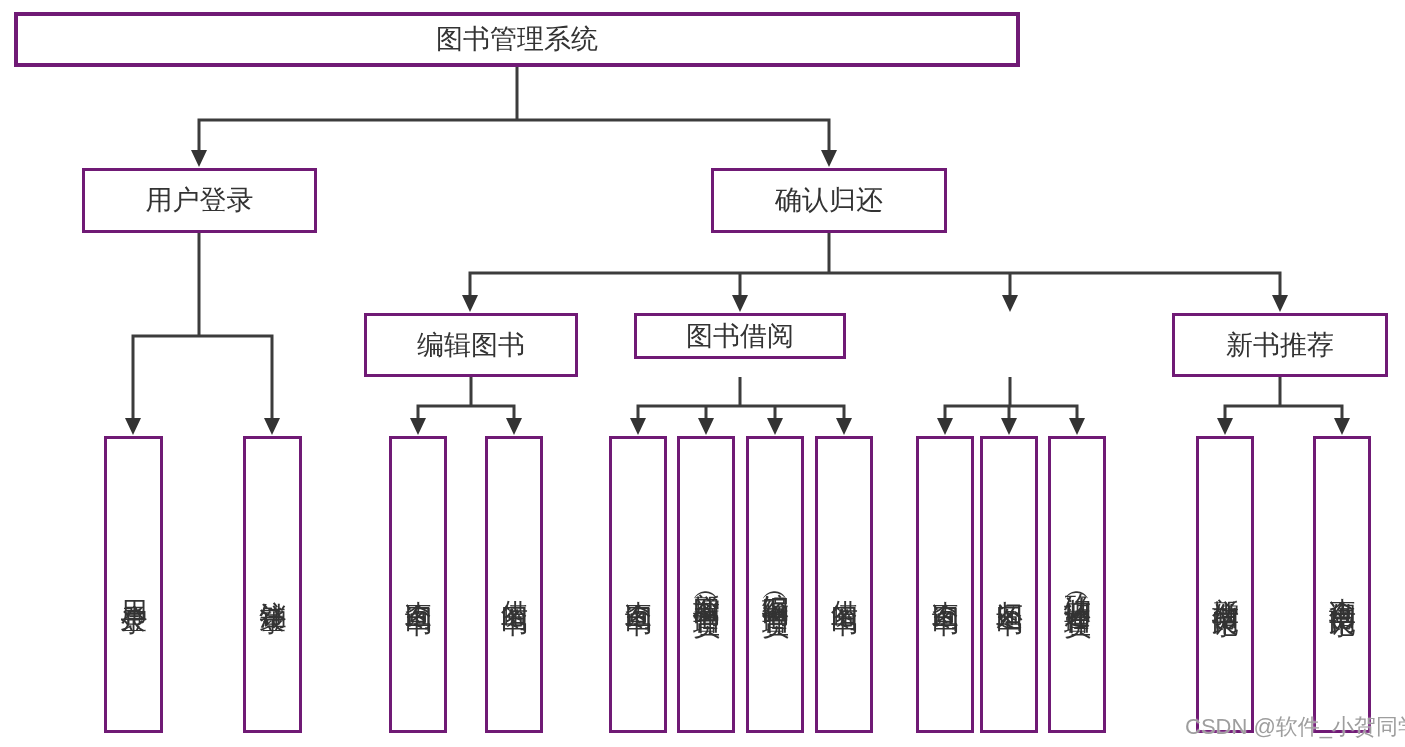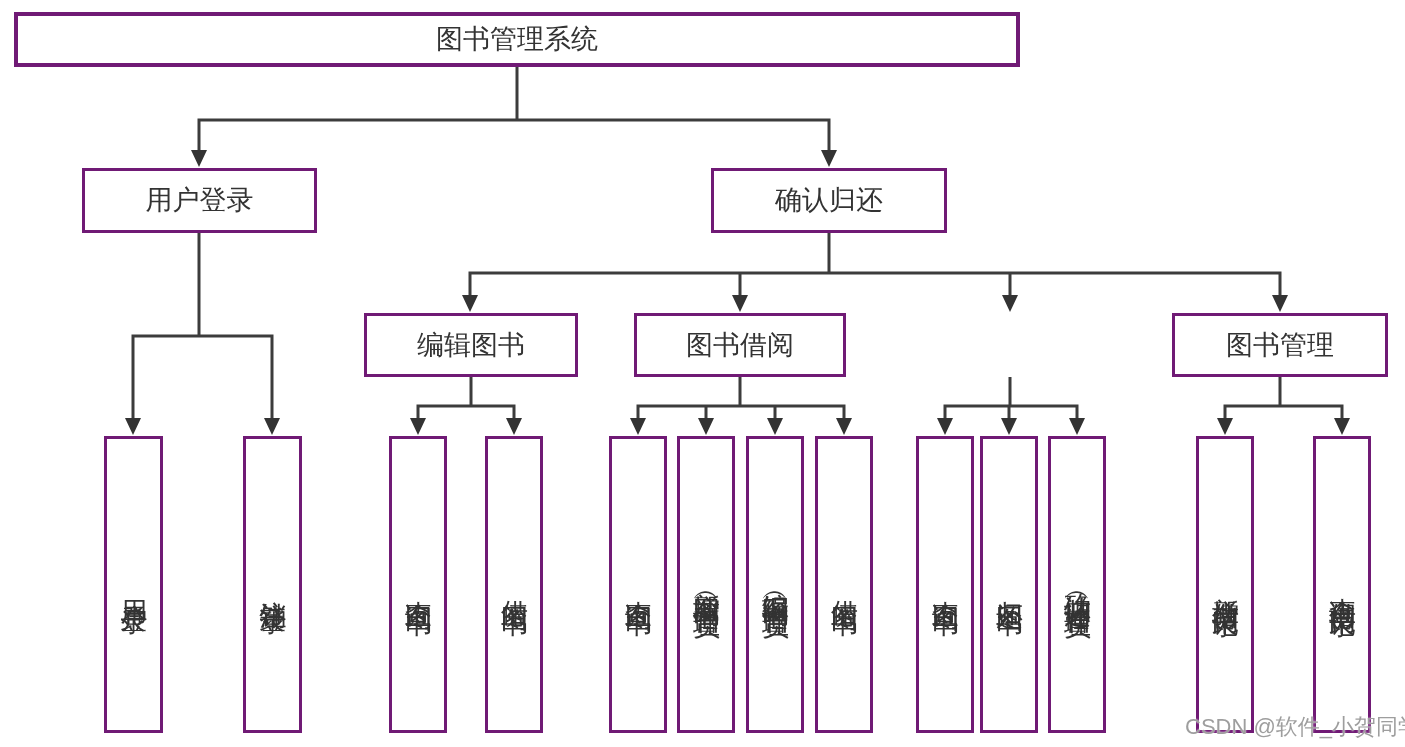--- a/index.html
+++ b/index.html
@@ -112,25 +112,25 @@
   <div class="box hbox" style="left:82px;top:168px;width:235px;height:65px">
     <span class="lbl">用户登录</span>
   </div>
   <div class="box hbox" style="left:711px;top:168px;width:236px;height:65px">
     <span class="lbl">确认归还</span>
   </div>
 
   <div class="box hbox" style="left:364px;top:313px;width:214px;height:64px">
     <span class="lbl">编辑图书</span>
   </div>
-  <div class="box hbox" style="left:634px;top:313px;width:212px;height:64px">
+  <div class="box hbox" style="left:634px;top:313px;width:212px;height:46px">
     <span class="lbl">图书借阅</span>
   </div>
   <div class="box hbox" style="left:1172px;top:313px;width:216px;height:64px">
-    <span class="lbl">图书管理</span>
+    <span class="lbl">新书推荐</span>
   </div>
 
   <div class="box vbox" style="left:104px;top:436px;width:59px;height:297px">
     <span class="lbl">用户登录</span>
   </div>
   <div class="box vbox" style="left:243px;top:436px;width:59px;height:297px">
     <span class="lbl">注销登录</span>
   </div>
 
   <div class="box vbox" style="left:389px;top:436px;width:58px;height:297px">

